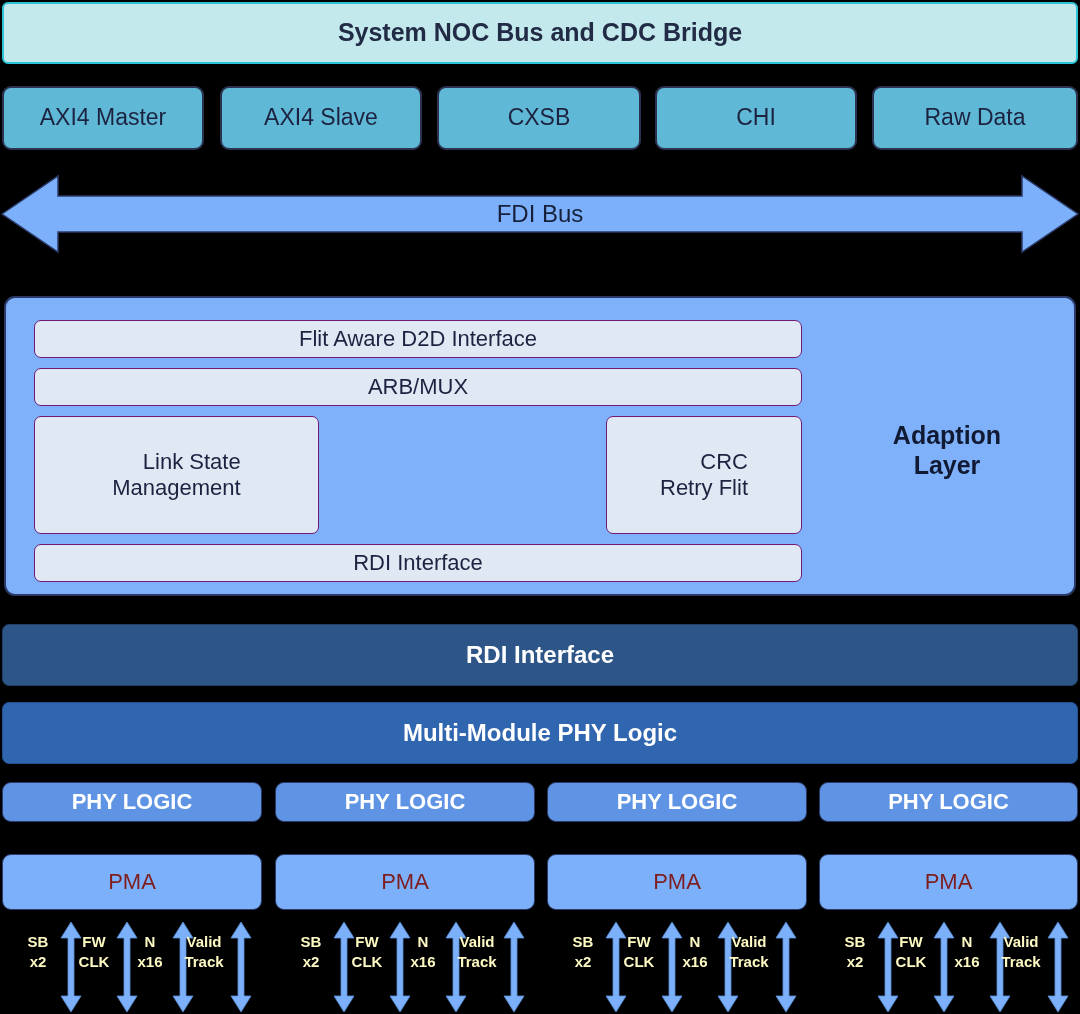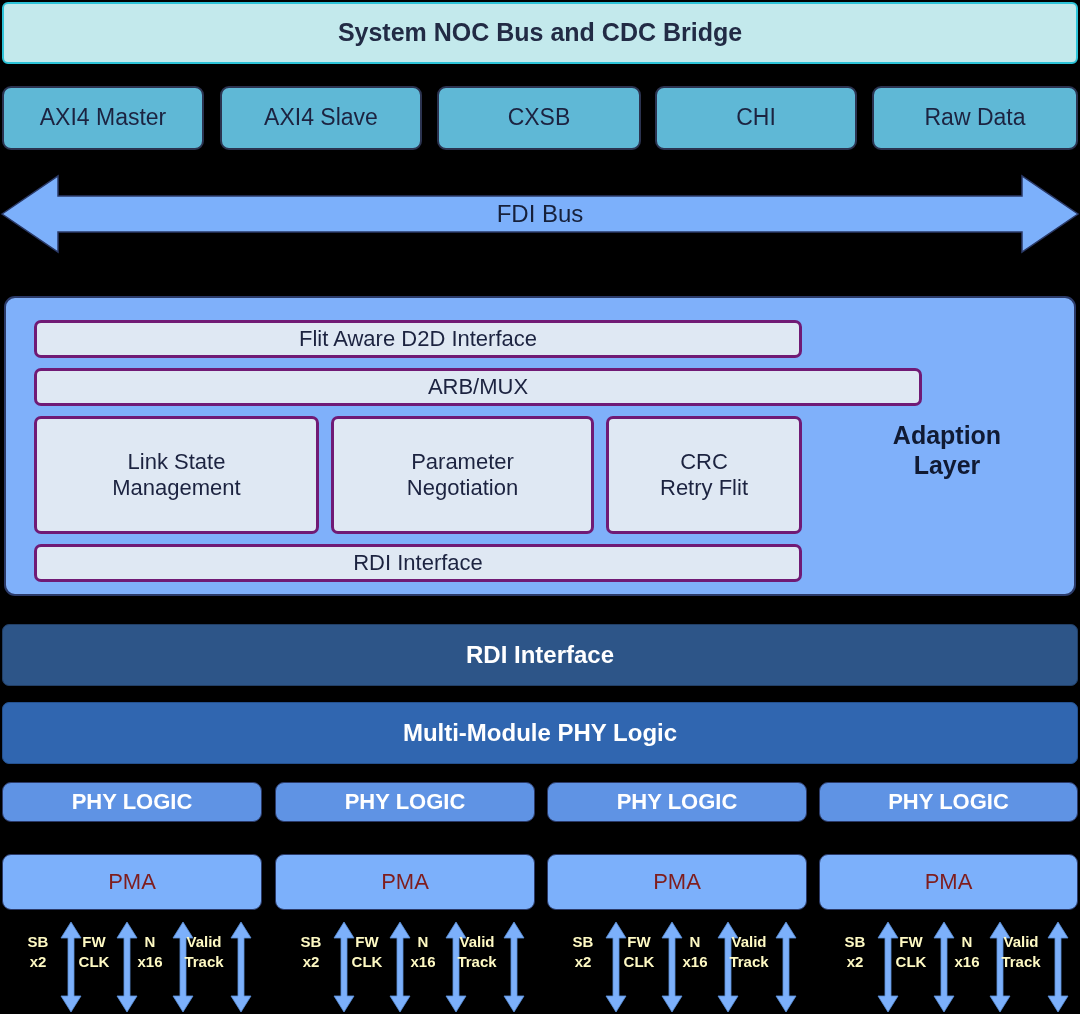--- a/index.html
+++ b/index.html
@@ -43,26 +43,26 @@
     pointer-events:none;
   }
 
   
   .adaption{
     position:absolute;left:4px;top:296px;width:1072px;height:300px;
     background:#7fb0fa;border:2px solid #2b3a68;border-radius:11px;
     box-sizing:border-box;
   }
   .inner{
-    background:#dfe8f3;border:3px solid #701a75;border-radius:7px;
+    background:#dfe8f3;border:1px solid #701a75;border-radius:7px;
     color:#1c2340;
   }
   .ad-fadi{left:28px;top:22px;width:768px;height:38px;font-size:22px;}
-  .ad-arb{left:28px;top:70px;width:888px;height:38px;font-size:22px;}
-  .ad-col{top:118px;height:118px;font-size:22px;}
+  .ad-arb{left:28px;top:70px;width:768px;height:38px;font-size:22px;}
+  .ad-col{top:118px;height:118px;font-size:22px;text-align:right;}
   .ad-lsm{left:28px;width:285px;}
   .ad-pn{left:325px;width:263px;}
   .ad-crc{left:600px;width:196px;}
   .ad-rdi{left:28px;top:246px;width:768px;height:38px;font-size:22px;}
   .ad-title{
     position:absolute;left:812px;top:112px;width:258px;height:80px;
     display:flex;align-items:center;justify-content:center;text-align:center;
     color:#101a33;font-size:25px;font-weight:bold;line-height:1.22;
   }
 
@@ -141,26 +141,20 @@
     <div class="box inner ad-arb">
       <span>ARB/MUX</span>
     </div>
 
     <div class="box inner ad-col ad-lsm">
       <span>
         <span>Link State</span><br>
         <span>Management</span>
       </span>
     </div>
-    <div class="box inner ad-col ad-pn">
-      <span>
-        <span>Parameter</span><br>
-        <span>Negotiation</span>
-      </span>
-    </div>
     <div class="box inner ad-col ad-crc">
       <span>
         <span>CRC</span><br>
         <span>Retry Flit</span>
       </span>
     </div>
 
     <div class="box inner ad-rdi">
       <span>RDI Interface</span>
     </div>

